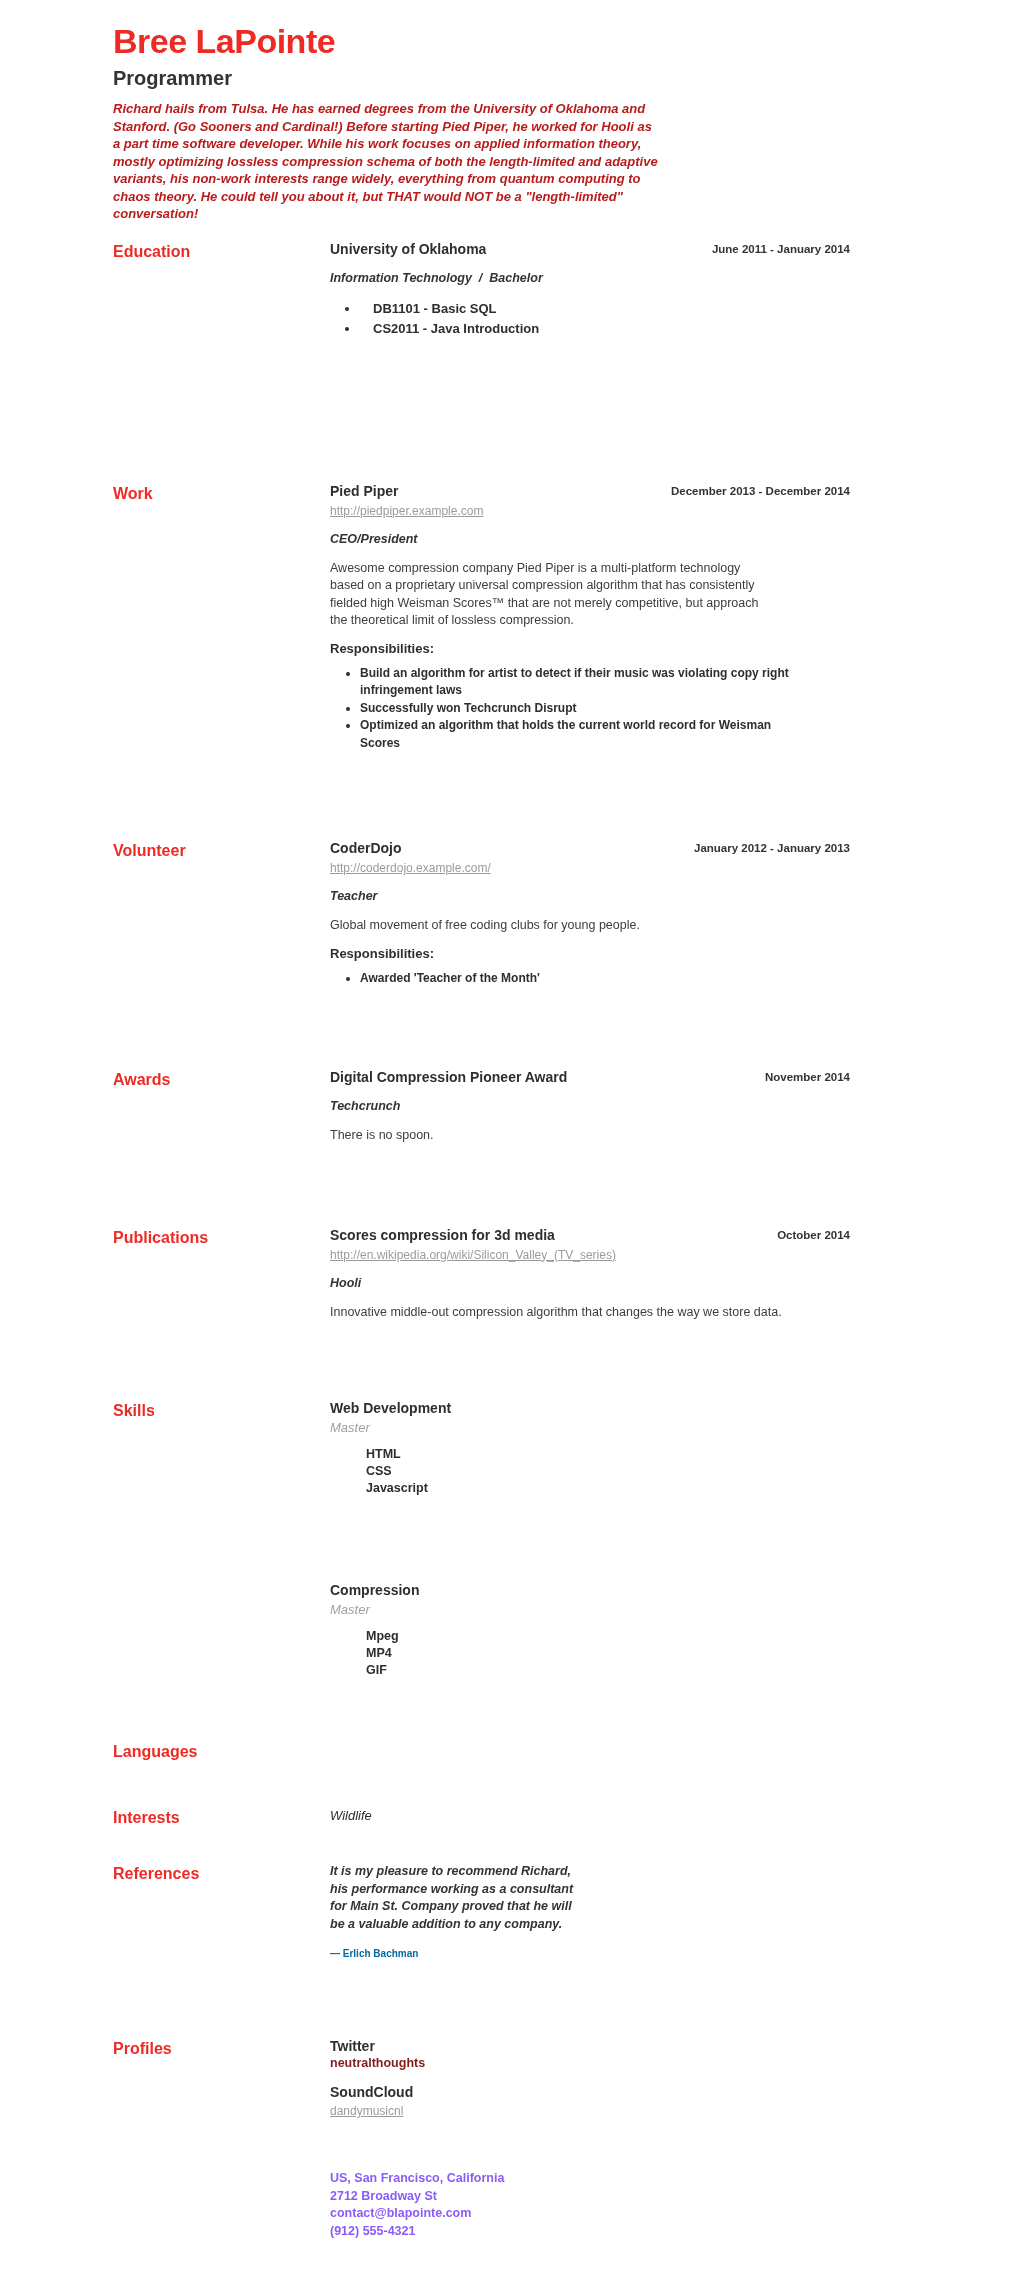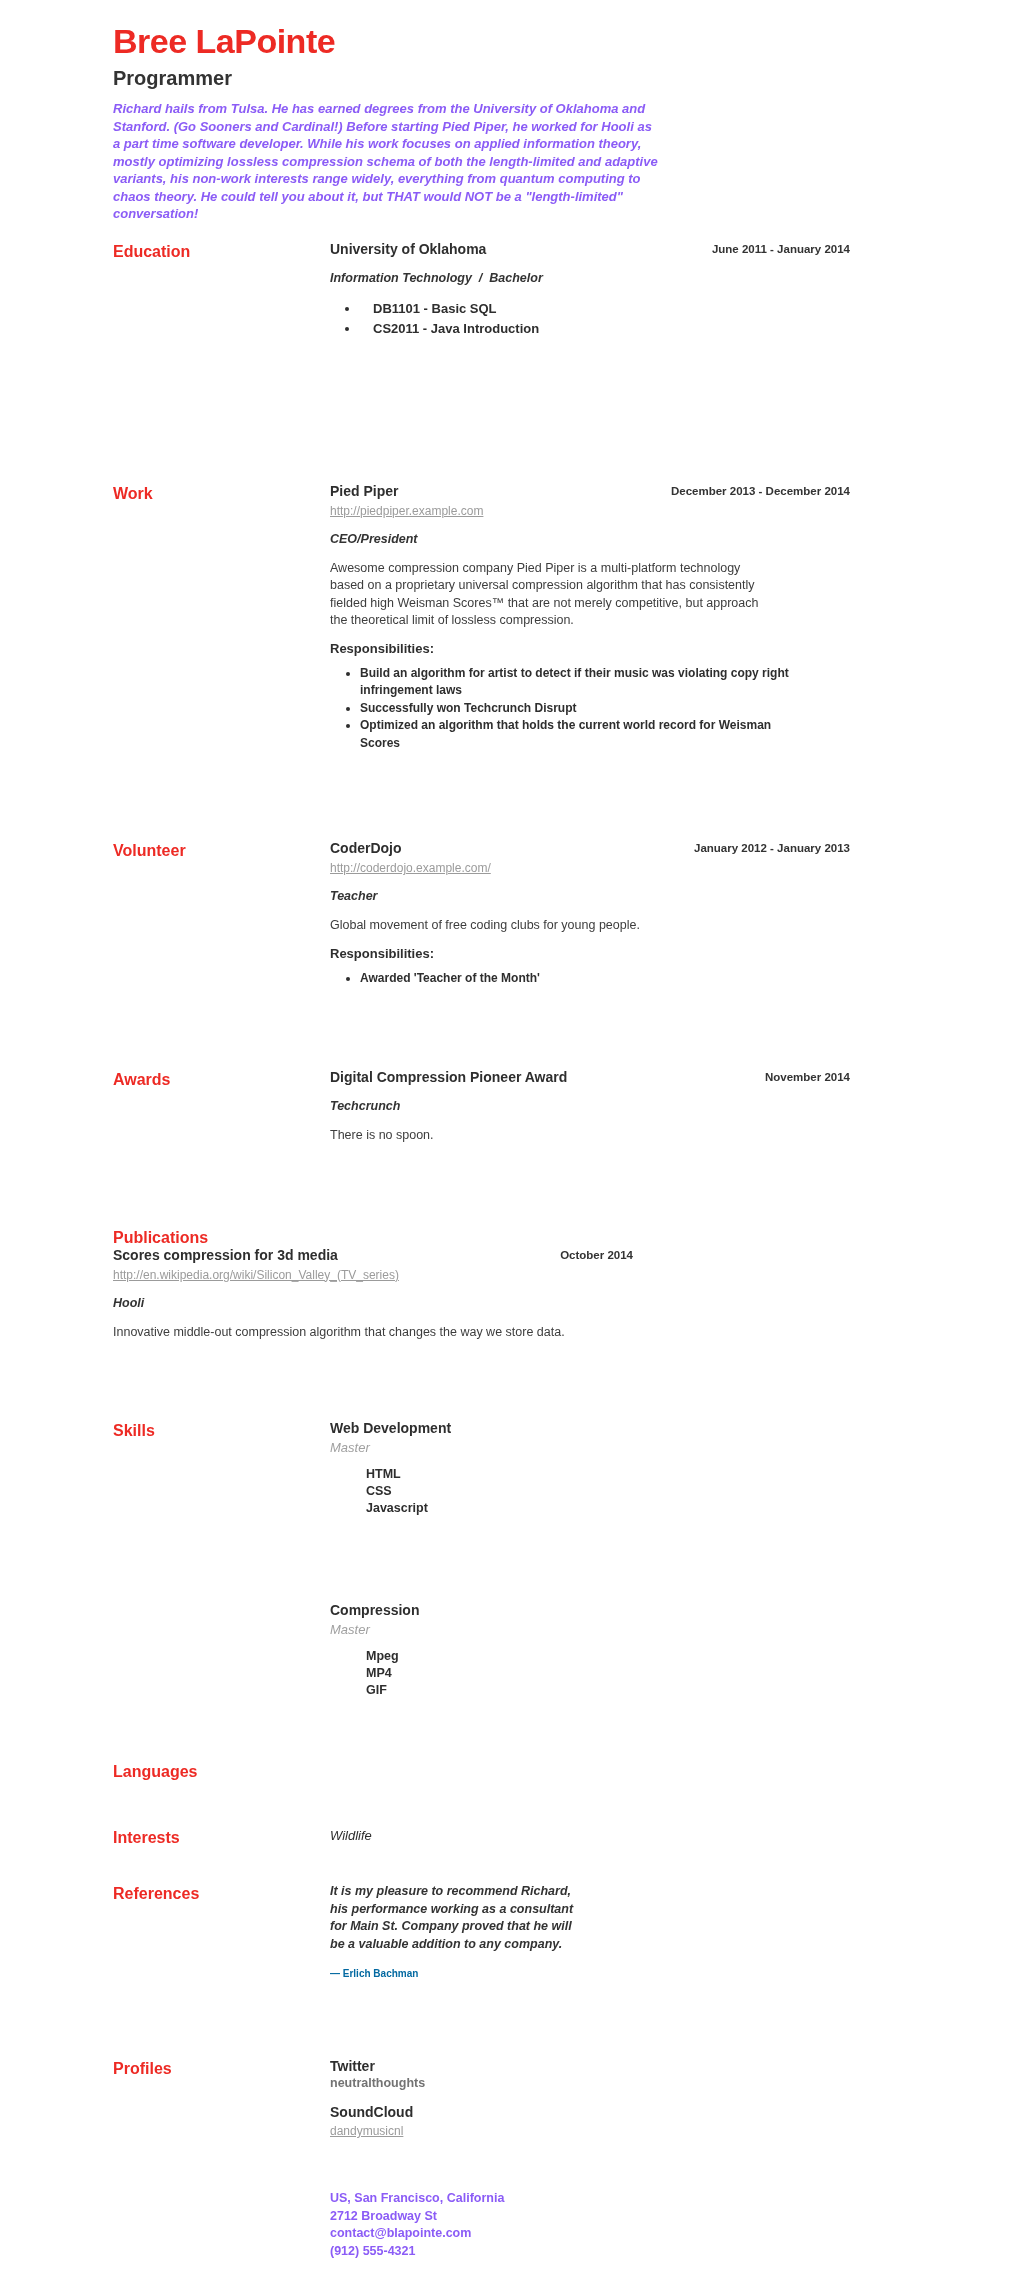--- a/index.html
+++ b/index.html
@@ -13,21 +13,21 @@
 
   
   .header h1 {
     font-size:34px; line-height:38px; font-weight:bold; color:#ED2A24;
     letter-spacing:-0.5px;
   }
   .header h2 { font-size:20px; line-height:24px; font-weight:bold; color:#333; margin-top:6px; }
   .summary {
     margin-top:10px; width:548px;
     font-size:13px; line-height:17.5px; font-weight:bold; font-style:italic;
-    color:#8b5cf6;
+    color:#b91c1c;
   }
 
   
   .sec { display:flex; }
   .sec-label {
     width:217px; flex-shrink:0;
     font-size:16px; line-height:19px; font-weight:bold; color:#ED2A24;
     padding-top:1px;
   }
   .sec-body { width:520px; position:relative; }
@@ -48,21 +48,21 @@
   ul.bullets { margin-top:8px; padding-left:30px; list-style:disc; }
   ul.bullets li { font-size:12px; line-height:17.5px; font-weight:bold; color:#2e2e2e; width:440px; }
   ul.courses { margin-top:12px; }
   ul.courses li { font-size:13px; line-height:20px;padding-left:13px; }
 
   
   .sec-education    { margin-top:18px;  margin-bottom:144px; }
   .sec-work         { margin-bottom:88px; }
   .sec-volunteer    { margin-bottom:82px; }
   .sec-awards       { margin-bottom:82px; }
-  .sec-publications { margin-bottom:79px;flex-direction:column; }
+  .sec-publications { margin-bottom:79px; }
   .sec-skills       { margin-bottom:62px; }
   .sec-languages    { margin-bottom:46px; }
   .sec-interests    { margin-bottom:36px; }
   .sec-references   { margin-bottom:76px; }
   .sec-profiles     { margin-bottom:50px; }
 
   
   .skill-group + .skill-group { margin-top:85px; }
   .skill-level, .fluency {
     margin-top:2px; font-size:13px; line-height:17px;
@@ -74,21 +74,21 @@
   
   .interest-name { font-size:13px; line-height:17px; font-weight:normal; font-style:italic; color:#2e2e2e; }
   blockquote.ref-quote {
     width:252px; font-size:12.5px; line-height:17.5px;
     font-weight:bold; font-style:italic; color:#333;
   }
   .ref-author { margin-top:12px; font-size:10px; line-height:17px; font-weight:bold; color:#0369a1; }
 
   
   .profile + .profile { margin-top:12px; }
-  .username { font-size:12.5px; line-height:17px; color:#737373; font-weight:bold; }
+  .username { font-size:12.5px; line-height:17px; color:#7f1d1d; font-weight:bold; }
   a.username-link {
     font-size:12px; line-height:17px; color:#9b9b9b;
     text-decoration:underline; font-weight:normal; cursor:pointer;
   }
 
   
   .footer { margin-left:217px; width:520px; }
   .address div { font-size:12.5px; line-height:17.5px; font-weight:bold; color:#8b5cf6; }
   .website-row { margin-top:14px; text-align:right; }
 </style>

